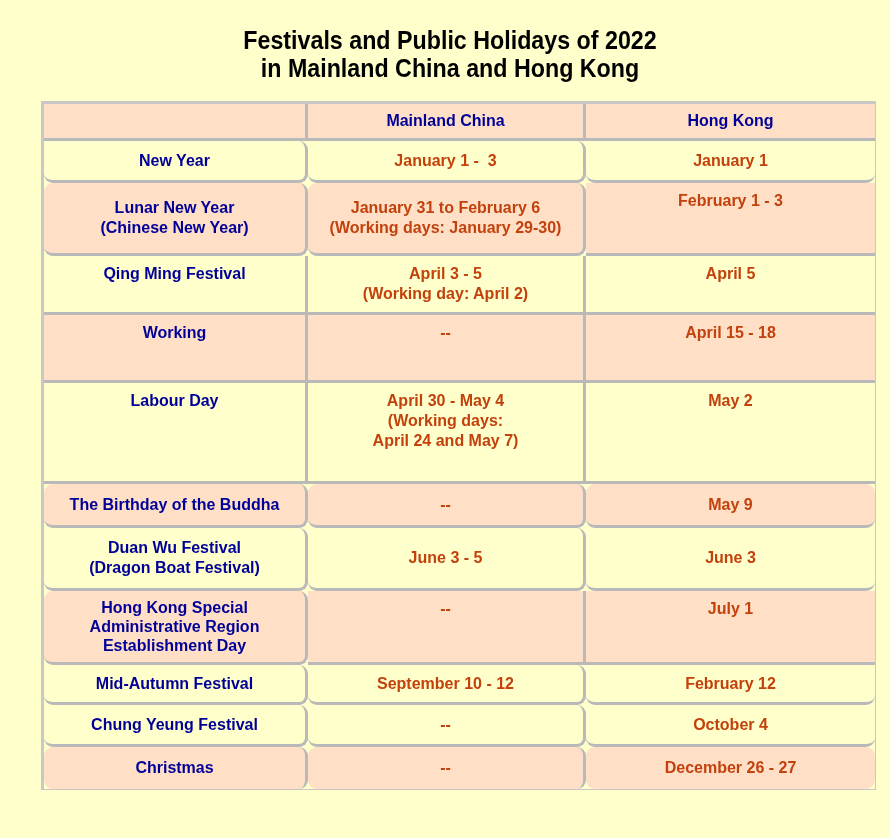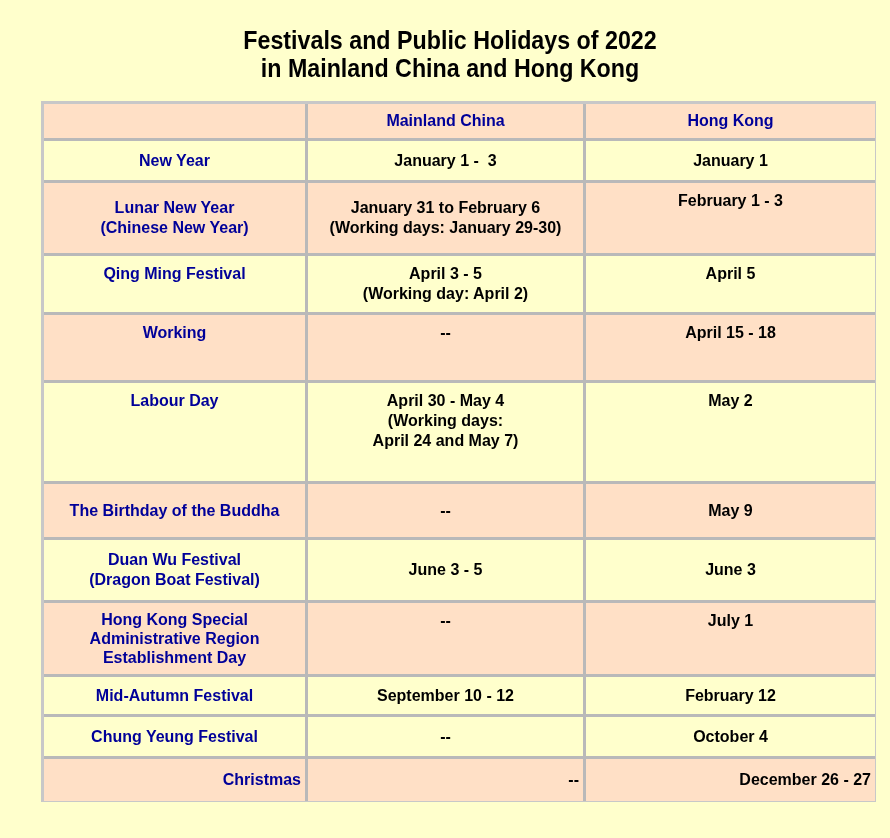--- a/index.html
+++ b/index.html
@@ -29,31 +29,31 @@
     border-right: 3px solid #b9b9b9;
     border-bottom: 3px solid #b9b9b9;
     padding: 6px 4px;
     text-align: center;
     font-weight: bold;
     font-size: 16px;
     line-height: 20px;
     box-sizing: border-box;
   }
   table.holidays tr > *:last-child { border-right: none; }
-  table.holidays tr:last-child > * { border-bottom: none; text-align: right; }
+  table.holidays tr:last-child > * { border-bottom: none; }
   .c1 { width: 264px; }
   .c2 { width: 278px; }
   .c3 { width: 289px; }
   tr.odd > * { background: #ffe0c6; }
   tr.even > * { background: #ffffcc; }
   .name { color: #000099; }
-  .val { color: #000000; }
+  .val { color: #c2410c; }
   th { color: #000099; }
   .top { vertical-align: top; padding-top: 8px !important; }
-  .mid { vertical-align: middle; }
+  .mid { vertical-align: middle; border-radius: 9px; }
   .line { display: block; }
 </style>
 </head>
 <body>
 
 <div class="title">
   <div>Festivals and Public Holidays of 2022</div>
   <div>in Mainland China and Hong Kong</div>
 </div>
 
@@ -128,21 +128,21 @@
     <td class="val top">
       <span class="line">April 30 - May 4</span>
       <span class="line">(Working days:</span>
       <span class="line">April 24 and May 7)</span>
     </td>
     <td class="val top">
           <span class="line">May 2</span>
         </td>
   </tr>
 
-  <tr class="odd" style="height:56px">
+  <tr class="odd" style="height:44px">
     <td class="name mid">
           <span class="line">The Birthday of the Buddha</span>
         </td>
     <td class="val mid">
           <span class="line">--</span>
         </td>
     <td class="val mid">
           <span class="line">May 9</span>
         </td>
   </tr>

